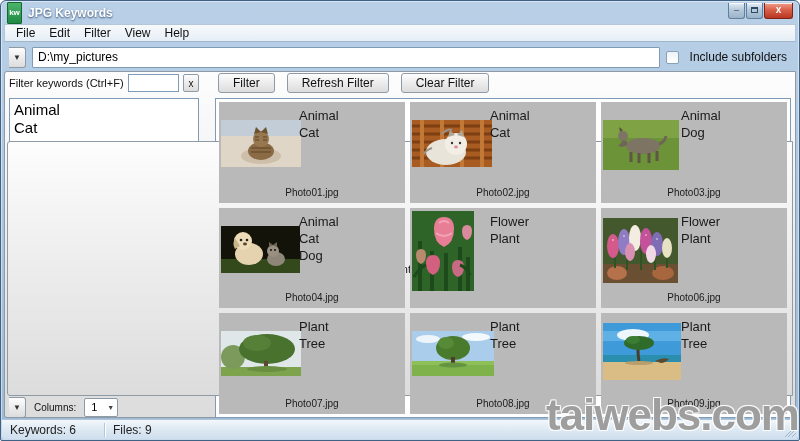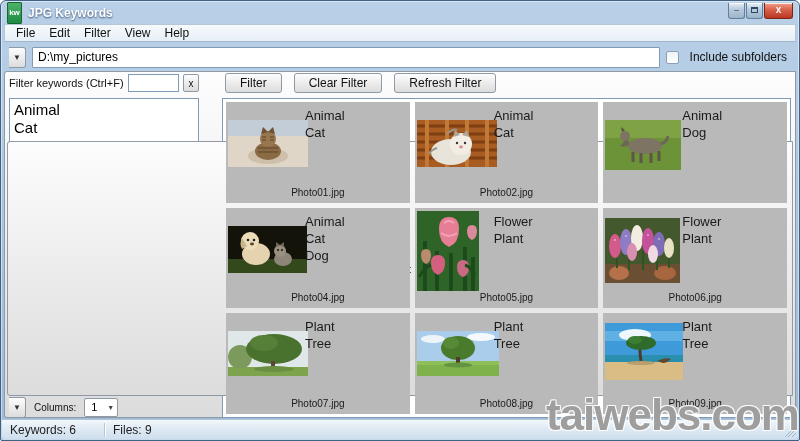--- a/index.html
+++ b/index.html
@@ -35,21 +35,21 @@
   .btn-face{ background:linear-gradient(#fdfdfd,#eee 45%,#dcdcdc); border:1px solid #8e9aa5;
     display:flex; align-items:center; justify-content:center; font-size:12px; color:#111; }
   .split-btn .main{ padding:0 12px; border-radius:3px 0 0 3px; }
   .split-btn .arrow{ width:17px; border-left:none; border-radius:0 3px 3px 0; font-size:8px; color:#333; }
   .path-input{ flex:1; height:21px; background:#fff; border:1px solid #7f9bb5; border-radius:1px;
     font-size:12px; padding:0 5px; display:flex; align-items:center; color:#000; }
   .chk-row{ display:flex; align-items:center; gap:11px; padding-right:4px; }
   .checkbox{ width:13px; height:13px; background:linear-gradient(#eef3f7,#fff); border:1px solid #8aa0b5; border-radius:2px; }
   .chk-label{ font-size:12px; color:#111; }
   
-  .main{ position:absolute; left:3px; right:3px; top:70px; bottom:22px; display:flex; gap:23px; padding:0 5px; }
+  .main{ position:absolute; left:3px; right:3px; top:70px; bottom:22px; display:flex; gap:16px; padding:0 5px; }
   .left-col{ width:190px; display:flex; flex-direction:column; }
   .right-col{ flex:1; display:flex; flex-direction:column; }
   .filter-row{ height:24px; display:flex; align-items:center; gap:4px; margin-bottom:3px; }
   .filter-label{ font-size:11px; color:#111; white-space:nowrap; }
   .filter-input{ width:58px; height:18px; background:#fff; border:1px solid #7f9bb5; }
   .x-btn{ width:18px; height:18px; border-radius:2px; font-size:10px; }
   .kw-list{ flex:1; background:#fff; border:1px solid #7f9bb5; padding:2px 4px;
     font-size:15px; color:#000; line-height:18px; overflow:hidden; }
   .kw-item{ cursor:default; }
   .font-row{ height:26px; display:flex; align-items:center; gap:8px; padding-top:4px; }
@@ -147,22 +147,22 @@
         <div class="col-select">
           <span>1</span>
           <span class="car">▼</span>
         </div>
       </div>
     </div>
 
     <div class="right-col">
       <div class="actions">
         <div class="btn-face action-btn">Filter</div>
+        <div class="btn-face action-btn">Refresh Filter</div>
         <div class="btn-face action-btn">Clear Filter</div>
-        <div class="btn-face action-btn">Refresh Filter</div>
       </div>
       <div class="grid-wrap">
         <div class="photo-grid" id="photo-grid">
   <div class="cell">
     <span class="thumb" style="top: 18px;">
                 <svg width="80" height="47" viewBox="0 0 80 47">
                   <rect width="80" height="47" fill="#e0d6c8"></rect>
                   <rect width="80" height="16" fill="#c2cdd8"></rect>
                   <ellipse cx="40" cy="36" rx="20" ry="8" fill="#cdbfa9"></ellipse>
                   <ellipse cx="40" cy="31" rx="13" ry="9" fill="#8a6b46"></ellipse>
@@ -213,20 +213,21 @@
                   <circle cx="20" cy="16" r="5" fill="#7d7464"></circle>
                   <path d="M17 12l-1-5 4 3z" fill="#5a523f"></path>
                   <path d="M28 32v10M36 33v10M46 33v10M54 31v10" stroke="#5f5645" stroke-width="3"></path>
                   <path d="M56 24q6-2 7-8" stroke="#6e6655" stroke-width="3" fill="none"></path>
                 </svg>
               </span>
     <div class="kw-block">
                 <div>Animal</div>
                 <div>Dog</div>
               </div>
+    <div class="fname">Photo03.jpg</div>
   </div>
 
   <div class="cell">
     <span class="thumb" style="top: 18px;">
                 <svg width="79" height="47" viewBox="0 0 79 47">
                   <rect width="79" height="47" fill="#14130a"></rect>
                   <rect y="33" width="79" height="14" fill="#33491c"></rect>
                   <ellipse cx="28" cy="28" rx="14" ry="11" fill="#e4d3ae"></ellipse>
                   <circle cx="22" cy="15" r="9" fill="#ecdcb8"></circle>
                   <path d="M14 12q-3 6 0 11l5-3z" fill="#c9b58c"></path>
@@ -260,21 +261,20 @@
                   <path d="M27 12q5-4 10 0M24 22q8 6 16 0" stroke="#f2a3b4" stroke-width="2" fill="none"></path>
                   <path d="M4 44q0-6 5-6t5 6q0 7-5 9-5-2-5-9z" fill="#b98a6d"></path>
                   <path d="M50 20q0-6 5-6t5 6q0 7-5 9-5-2-5-9z" fill="#d98a9d"></path>
                   <path d="M2 66q6-10 12-12M58 64q-4-8-10-10" stroke="#1d4a1a" stroke-width="3" fill="none"></path>
                 </svg>
               </span>
     <div class="kw-block">
                 <div>Flower</div>
                 <div>Plant</div>
               </div>
-    <div class="fname">Photo05.jpg</div>
   </div>
 
   <div class="cell">
     <span class="thumb" style="top: 10px;">
                 <svg width="75" height="65" viewBox="0 0 75 65">
                   <rect width="75" height="65" fill="#44582d"></rect>
                   <rect y="46" width="75" height="19" fill="#6b4f33"></rect>
                   <ellipse cx="14" cy="55" rx="10" ry="7" fill="#b5714a"></ellipse>
                   <ellipse cx="60" cy="55" rx="11" ry="7" fill="#a8663f"></ellipse>
                   <g stroke="#2f5323" stroke-width="2">

